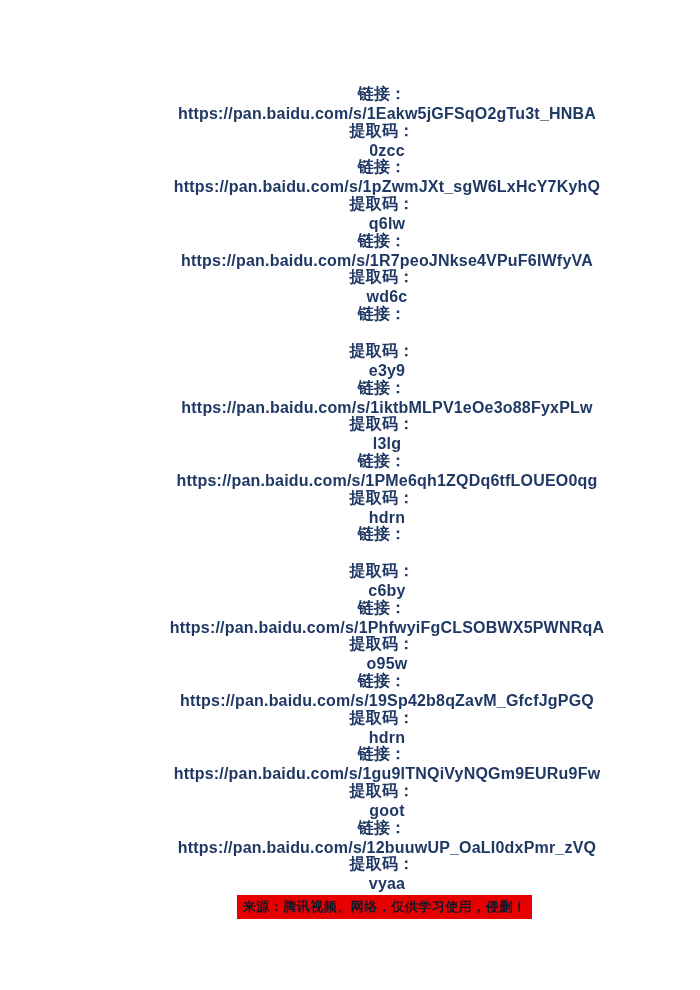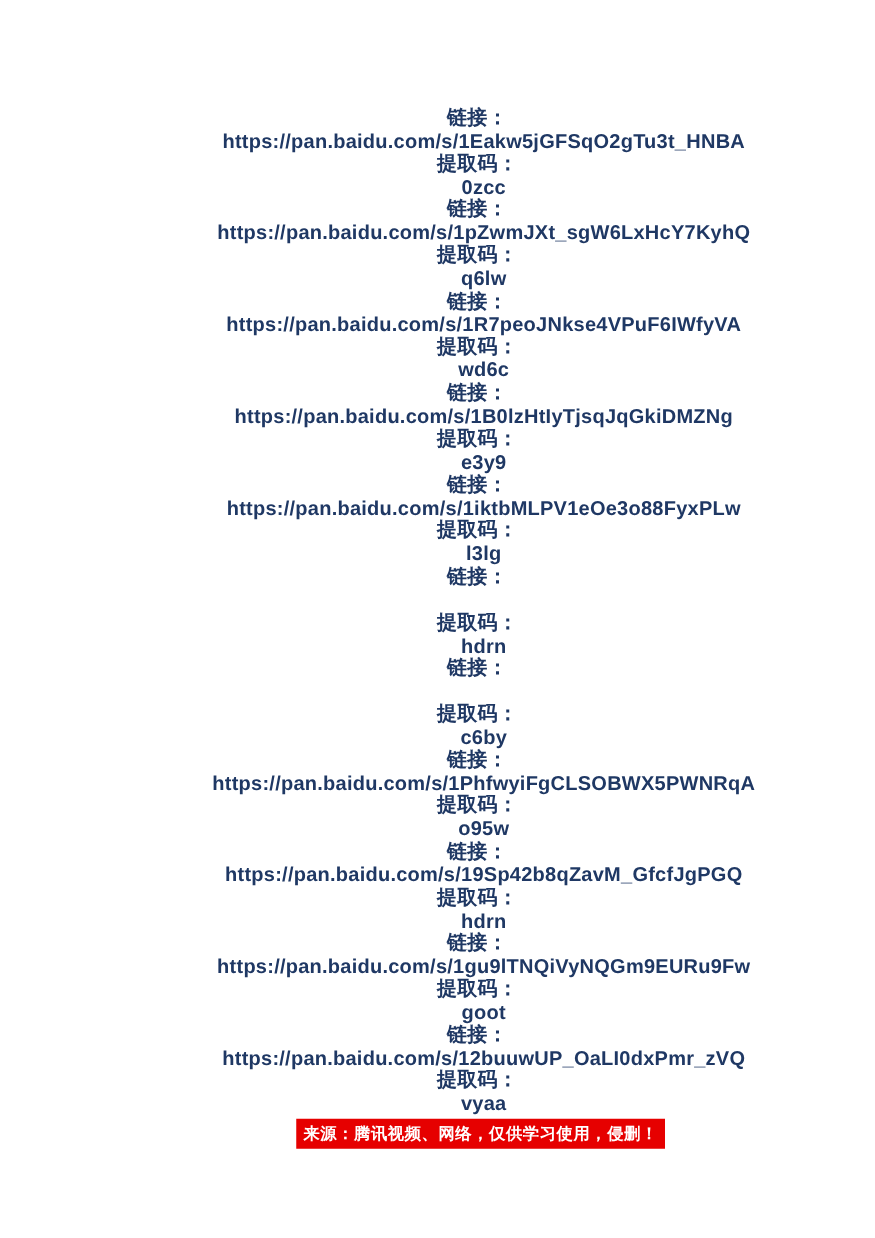--- a/index.html
+++ b/index.html
@@ -34,21 +34,21 @@
     color: #1f3864;
     letter-spacing: 0.2px;
     flex-direction: column;
   }
   .lbl { color: #1f3864; }
   .url, .code { color: #1f3864; margin-left: 10px; }
   .watermark {
     display: inline-block;
     margin-left: 5px;
     background: #e60000;
-    color: #ffffff;
+    color: #0f172a;
     font-size: 13px;
     font-weight: 700;
     line-height: 1;
     padding: 5px 6px 6px 6px;
     letter-spacing: 0.5px;
     transform: translateY(2px);
     white-space: nowrap;
   }
 </style>
 </head>
@@ -79,38 +79,38 @@
         <span class="lbl">链接：</span>
         <span class="url">https://pan.baidu.com/s/1R7peoJNkse4VPuF6IWfyVA</span>
       </p>
     <p class="doc-line">
         <span class="lbl">提取码：</span>
         <span class="code">wd6c</span>
       </p>
 
     <p class="doc-line">
         <span class="lbl">链接：</span>
-        <span class="url">https://pan.baidu.com/s/1B0lzHtIyTjsqJqGkiDMZNg</span>
       </p>
     <p class="doc-line">
         <span class="lbl">提取码：</span>
         <span class="code">e3y9</span>
       </p>
 
     <p class="doc-line">
         <span class="lbl">链接：</span>
         <span class="url">https://pan.baidu.com/s/1iktbMLPV1eOe3o88FyxPLw</span>
       </p>
     <p class="doc-line">
         <span class="lbl">提取码：</span>
         <span class="code">l3lg</span>
       </p>
 
     <p class="doc-line">
         <span class="lbl">链接：</span>
+        <span class="url">https://pan.baidu.com/s/1PMe6qh1ZQDq6tfLOUEO0qg</span>
       </p>
     <p class="doc-line">
         <span class="lbl">提取码：</span>
         <span class="code">hdrn</span>
       </p>
 
     <p class="doc-line">
         <span class="lbl">链接：</span>
       </p>
     <p class="doc-line">

